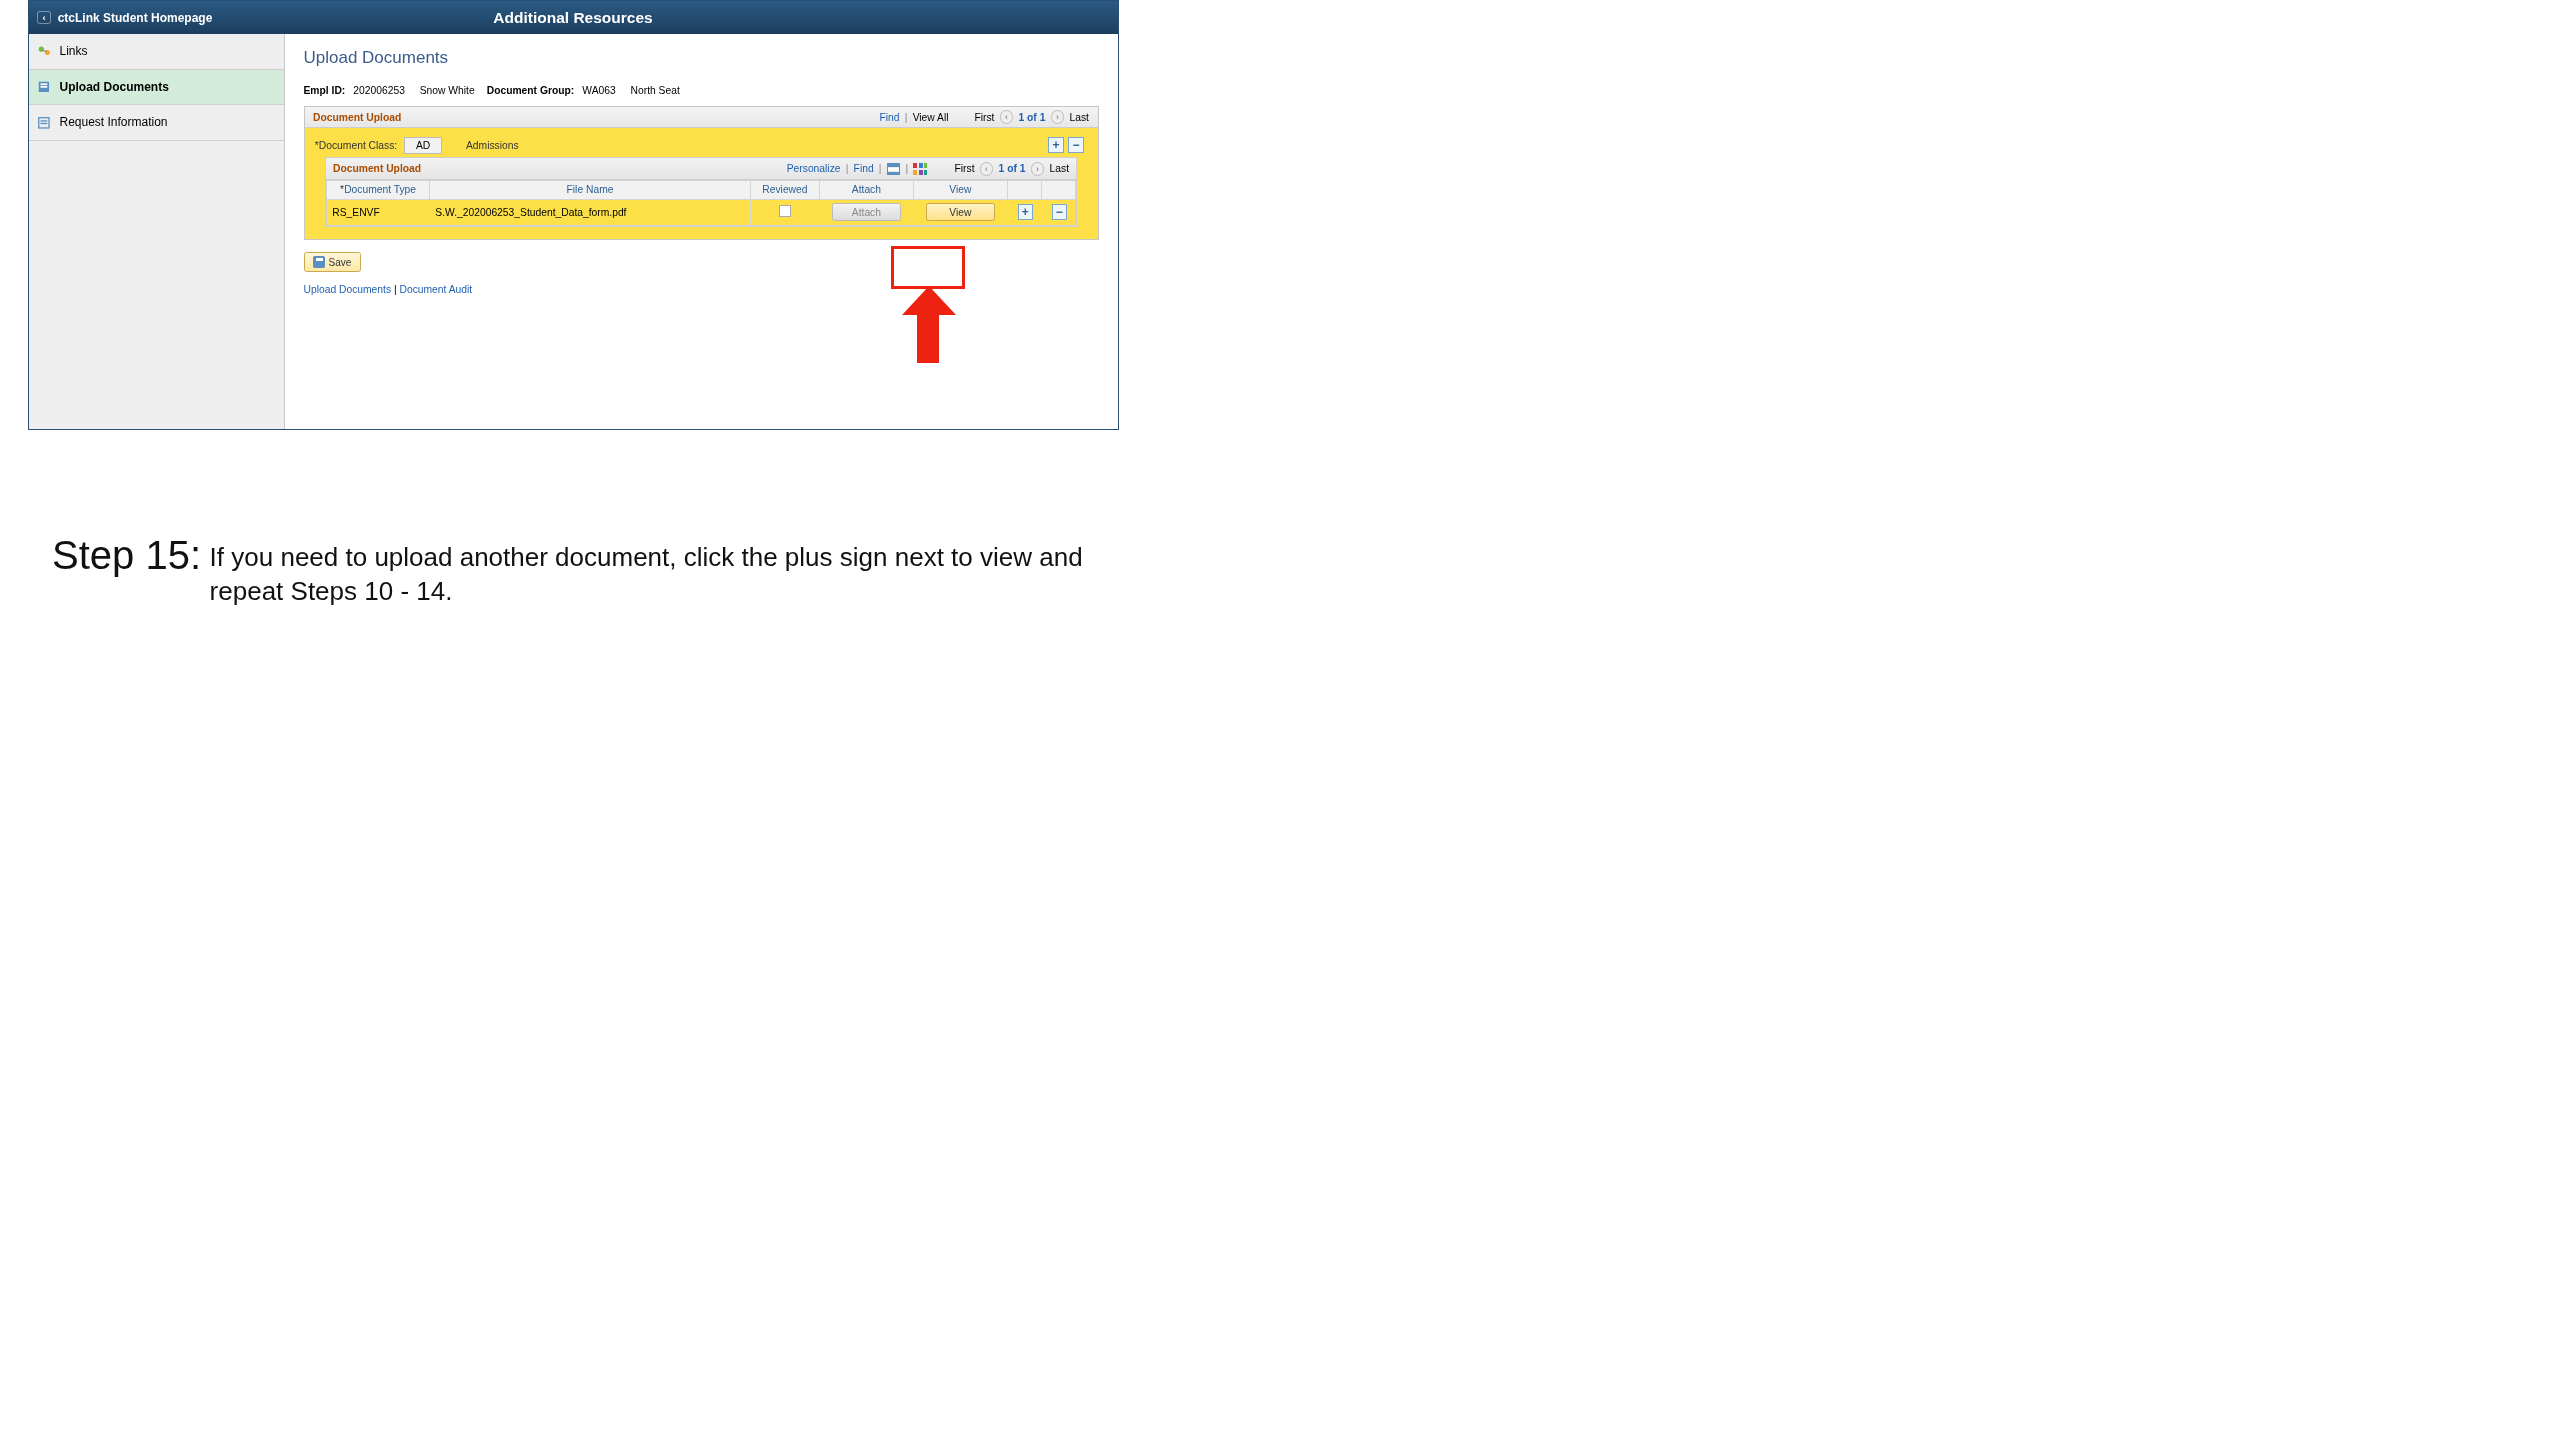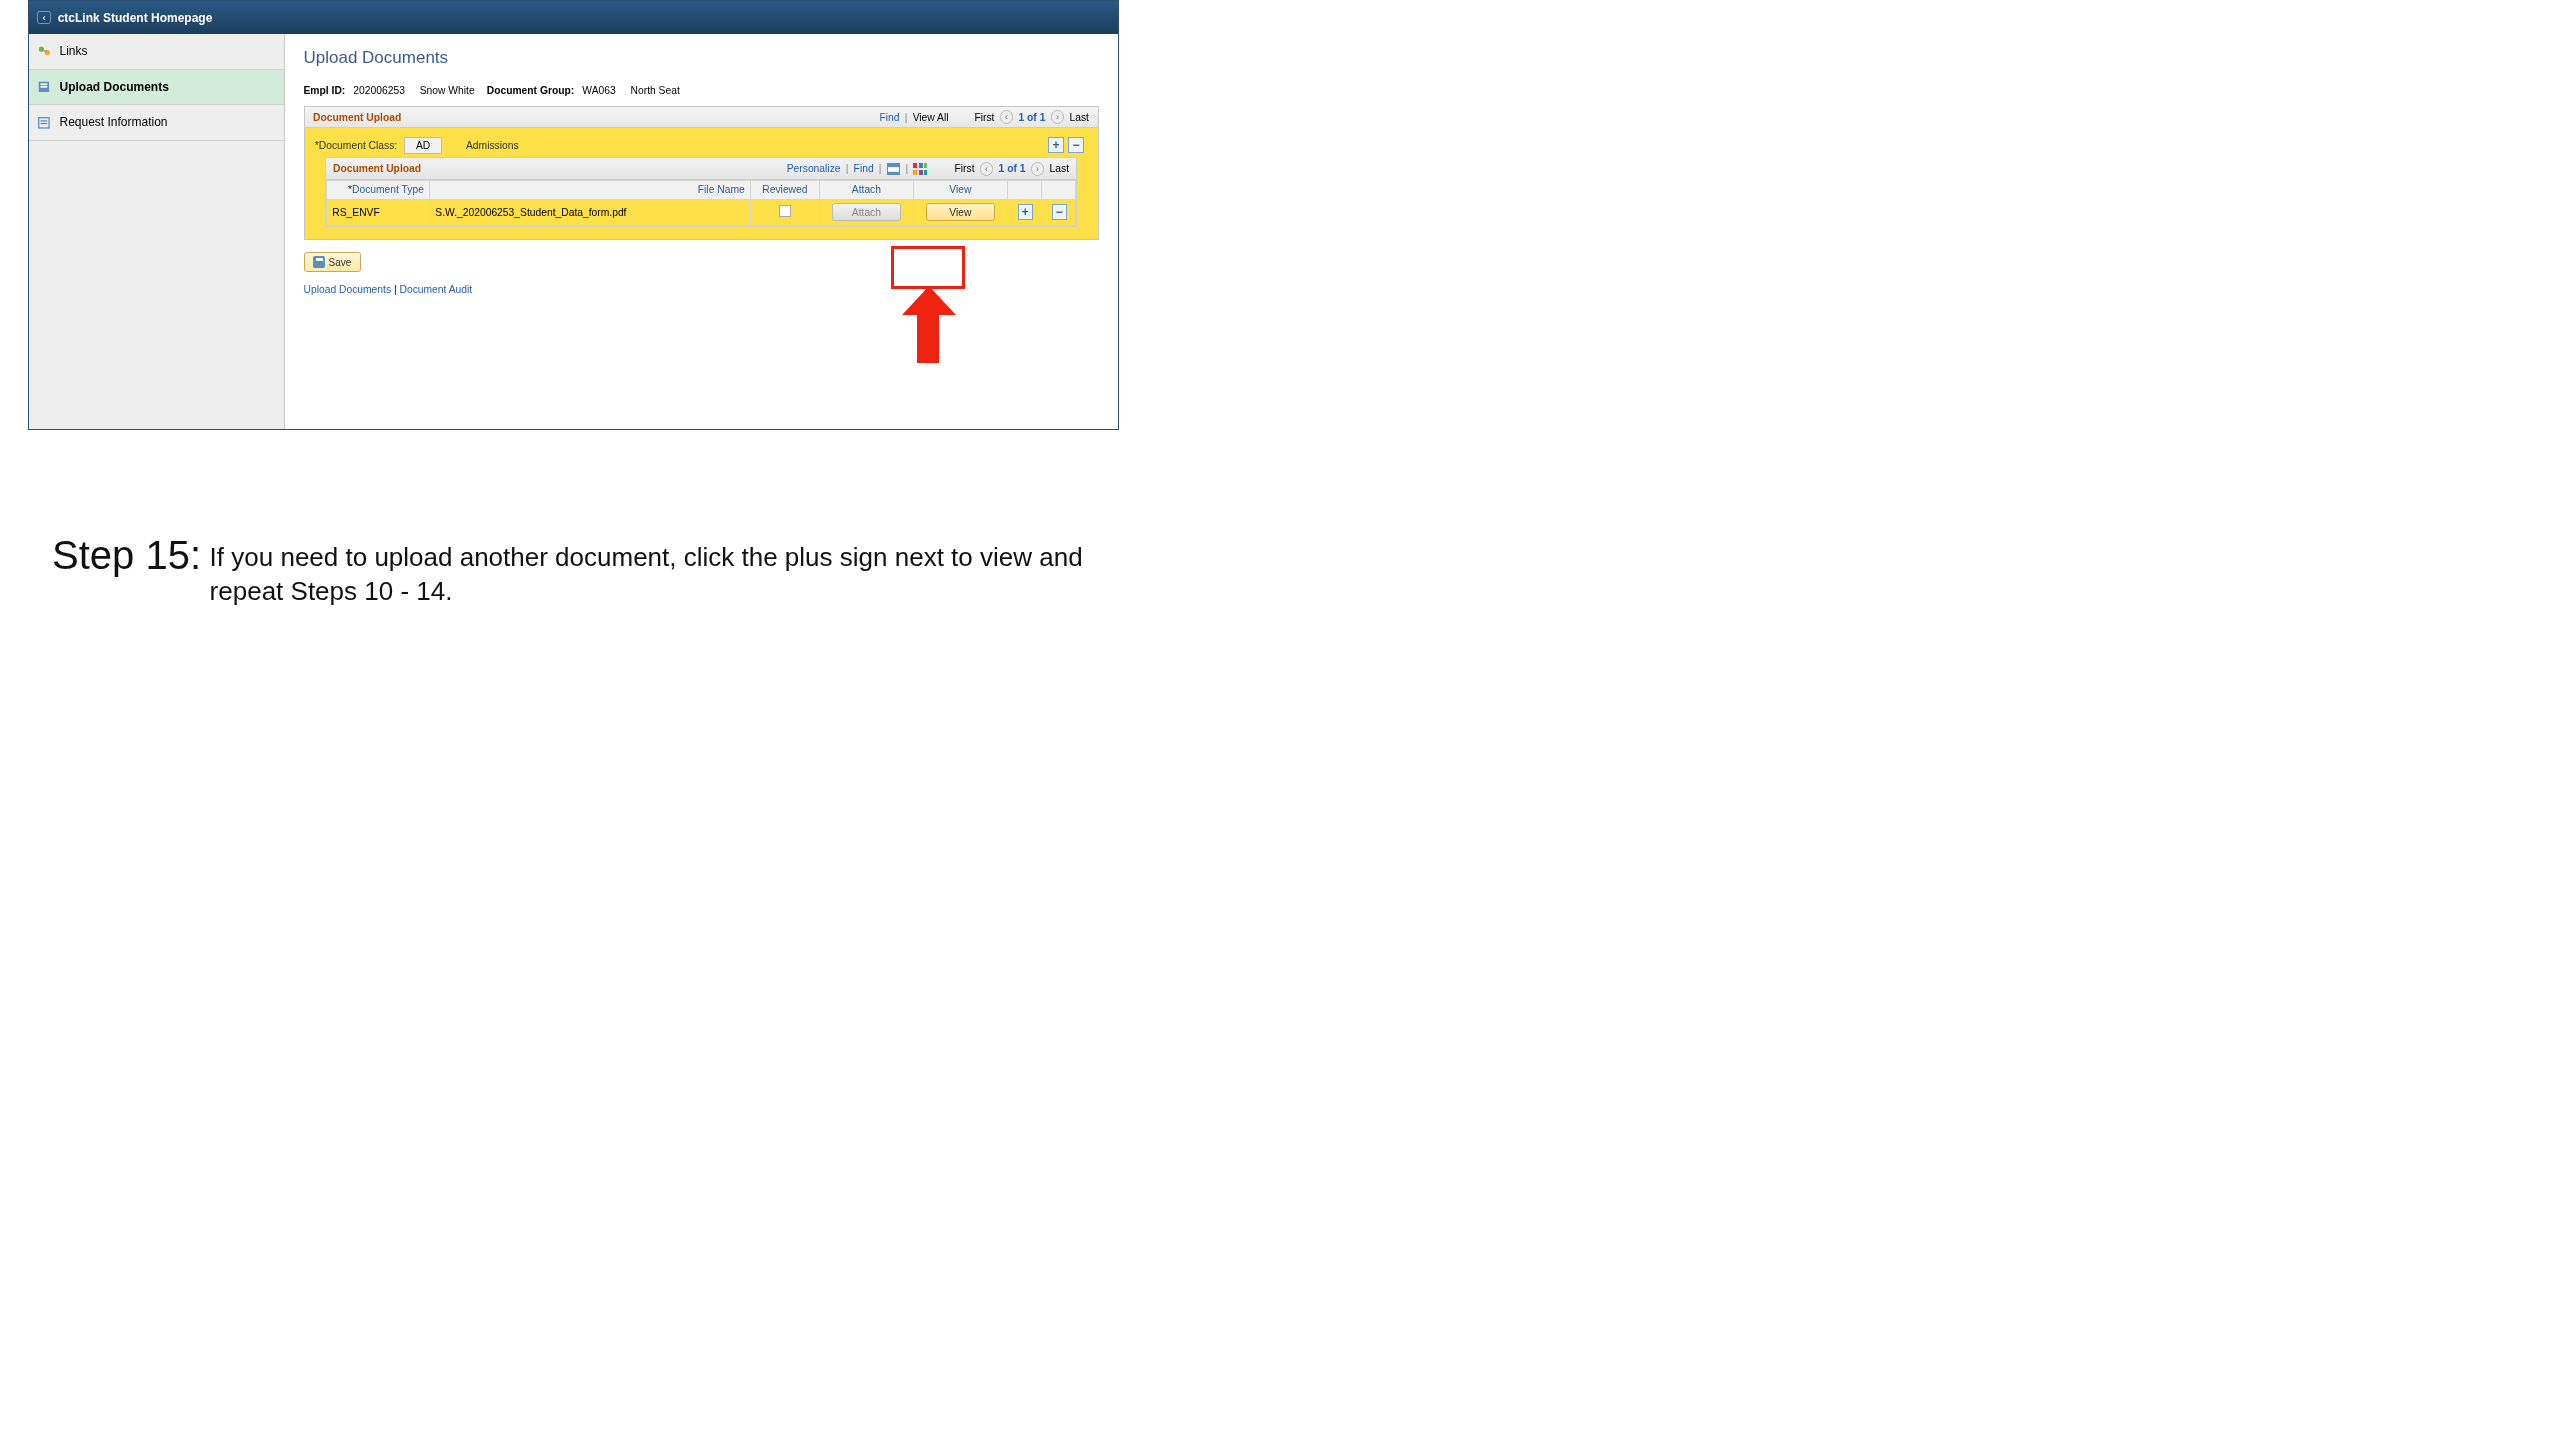--- a/index.html
+++ b/index.html
@@ -165,21 +165,21 @@
       linear-gradient(to right,#3a7bd5,#3a7bd5) 5.2px 0/4.3px 5.2px no-repeat,
       linear-gradient(to right,#6cbf3a,#6cbf3a) 10.3px 0/4.3px 5.2px no-repeat,
       linear-gradient(to right,#f5a623,#f5a623) 0 6.9px/4.3px 5.2px no-repeat,
       linear-gradient(to right,#8e44ad,#8e44ad) 5.2px 6.9px/4.3px 5.2px no-repeat,
       linear-gradient(to right,#16a085,#16a085) 10.3px 6.9px/4.3px 5.2px no-repeat;
   }
 
   table.data { width:100%; border-collapse:collapse; font-size:10.3px; }
   table.data th {
     background:#f1f1f1; border:0.9px solid #d4d4d4; color:#2b5f93;
-    text-align:right; padding:3.4px 5.2px; font-weight:normal;
+    text-align:center; padding:3.4px 5.2px; font-weight:normal;
   }
   table.data th.star::before { content:"*"; color:#333; }
   table.data th.center, table.data td.center { text-align:center; }
   table.data td { border:0.9px solid #d4d4d4; padding:3.4px 5.2px; vertical-align:middle; }
   .btn-gray {
     display:inline-block; width:69px; padding:2.6px 0; text-align:center;
     border:0.9px solid #bbb; background:linear-gradient(#f3f3f3,#dcdcdc);
     color:#888; border-radius:2.6px; cursor:pointer;
   }
   .btn-yellow {
@@ -230,20 +230,21 @@
 </style>
 </head>
 <body>
 
 <div class="app-window">
   <div class="topbar">
     <div class="topbar-back">
       <span class="chev">‹</span>
       <span>ctcLink Student Homepage</span>
     </div>
+    <div class="topbar-title">Additional Resources</div>
   </div>
 
   <div class="body-row">
     <div class="sidebar">
       <div class="side-item">
         <span class="icn">
           <svg width="15.5" height="13.7" viewBox="0 0 18 16">
               <circle cx="5" cy="6" r="3" fill="#6fbf3a"></circle>
               <circle cx="12" cy="10" r="3" fill="#f5a623"></circle>
               <path d="M6 7 L11 9" stroke="#888" stroke-width="1.5"></path>

